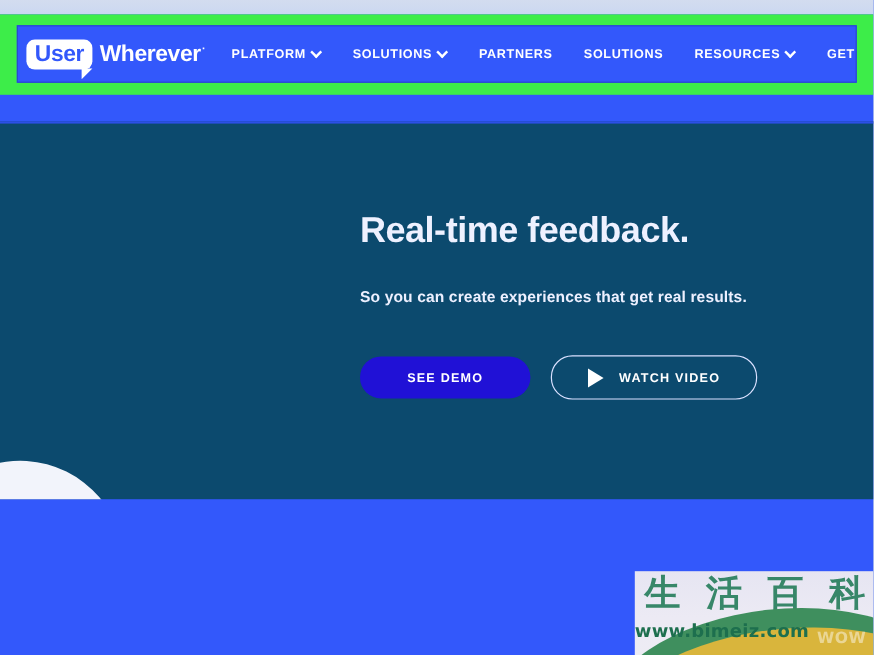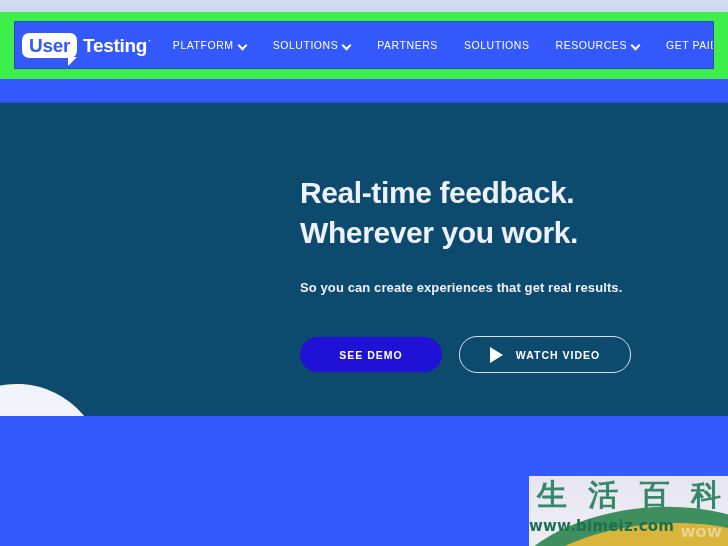--- a/index.html
+++ b/index.html
@@ -110,24 +110,23 @@
 
   .nav-items {
     display: flex;
     align-items: center;
     margin-left: 22px;
     flex: 1 1 auto;
     white-space: nowrap;
   }
   .nav-item {
     display: flex;
-    align-items: center;
     color: #ffffff;
     font-size: 10.5px;
-    font-weight: normal;
+    font-weight: bold;
     letter-spacing: 0.55px;
     margin-right: 26px;
     cursor: pointer;
   }
   .nav-item:last-child { margin-right: 0; }
   .chev {
     display: inline-block;
     margin-left: 5px;
     width: 8px;
     height: 8px;
@@ -326,21 +325,21 @@
   <div class="nav-highlight">
     <div class="nav-highlight-inner">
 
       <div class="navbar">
 
         <div class="logo">
           <div class="logo-bubble">
             <span class="logo-bubble-text">User</span>
             <span class="logo-bubble-tail"></span>
           </div>
-          <span class="logo-word"><span>Testing</span><span class="logo-tm">·</span></span>
+          <span class="logo-word"><span>Wherever</span><span class="logo-tm">·</span></span>
         </div>
 
         <div class="nav-items">
 
           <div class="nav-item">
             <span>PLATFORM</span>
             <span class="chev"></span>
           </div>
 
           <div class="nav-item">
@@ -372,21 +371,20 @@
   </div>
 
   <div class="hero">
 
     <div class="corner-curve"></div>
 
     <div class="hero-inner">
 
       <h1 class="headline">
         <span class="line">Real-time feedback.</span>
-        <span class="line">Wherever you work.</span>
       </h1>
 
       <p class="subhead">So you can create experiences that get real results.</p>
 
       <div class="cta-row">
         <button class="btn-demo">SEE DEMO</button>
         <div class="btn-watch">
           <span class="play-icon"></span>
           <span>WATCH VIDEO</span>
         </div>

